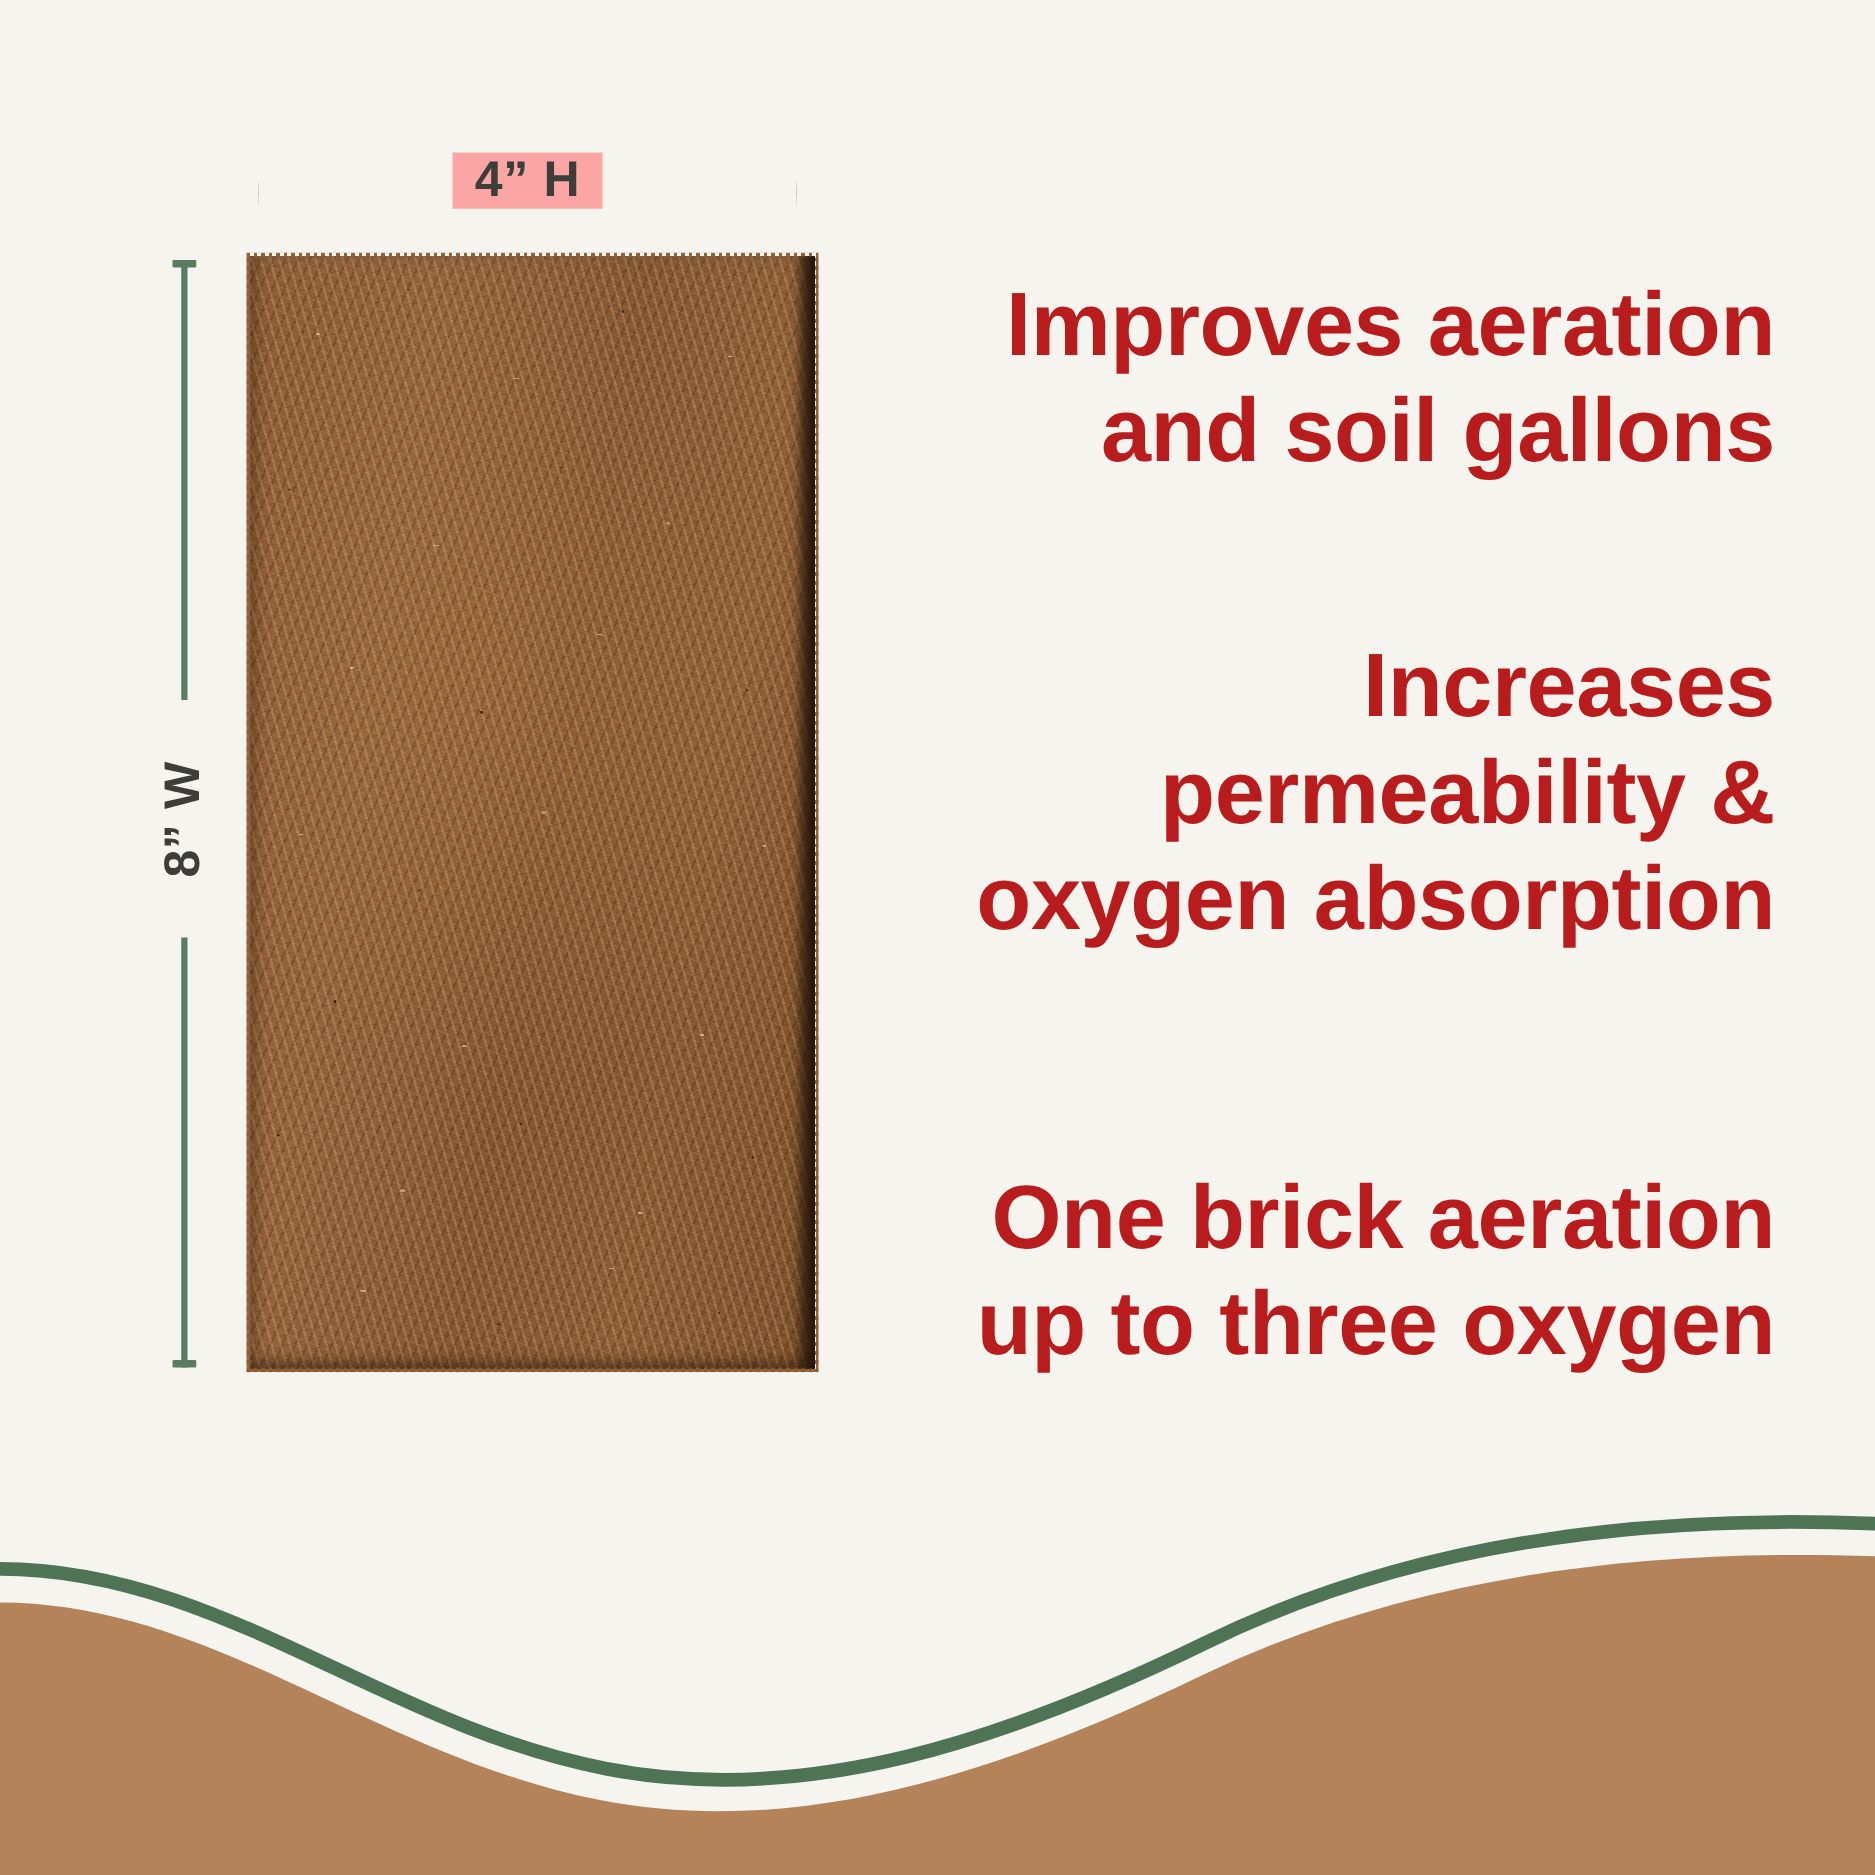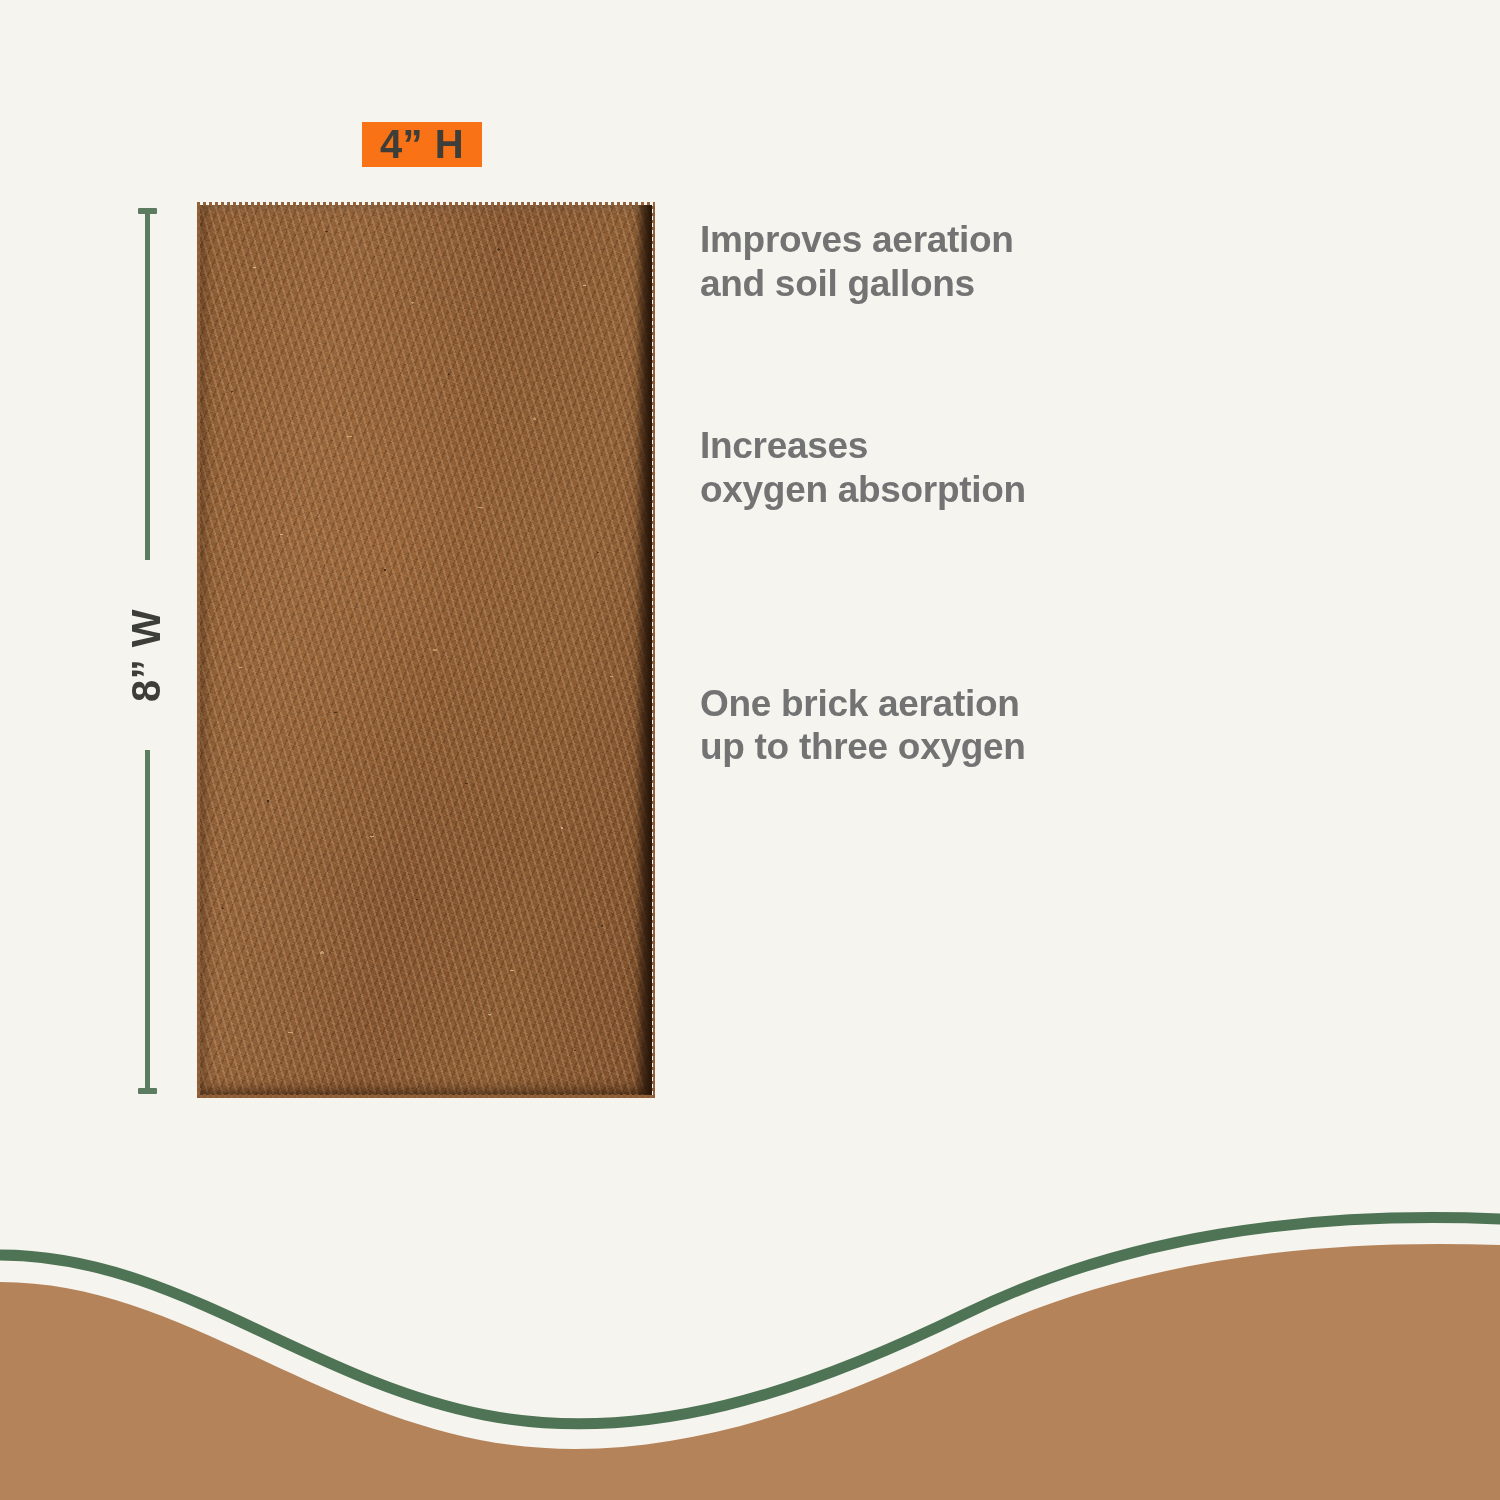--- a/index.html
+++ b/index.html
@@ -14,21 +14,21 @@
   .dim-h .bar{position:absolute;top:7px;left:0;width:100%;height:5px;background:#5c7c62;border-radius:1px;}
   .dim-h .cap{position:absolute;top:0;width:6px;height:19px;background:#5c7c62;border-radius:1px;}
   .dim-h .cap.l{left:0;}
   .dim-h .cap.r{right:0;}
   .dim-h-label{
     position:absolute;left:207px;top:118px;width:430px;
     text-align:center;font-size:40px;font-weight:bold;color:#3d3d39;
     letter-spacing:.5px;
     background:#f5f4ee;padding:4px 0;
   }
-  .dim-h-label span{background:#f97316;padding:0 18px;display:inline-block;}
+  .dim-h-label span{background:#fca5a5;padding:0 18px;display:inline-block;}
 
   .dim-v{position:absolute;left:138px;top:208px;width:19px;height:886px;}
   .dim-v .bar{position:absolute;left:7px;top:0;width:5px;height:100%;background:#5c7c62;border-radius:1px;}
   .dim-v .cap{position:absolute;left:0;width:19px;height:6px;background:#5c7c62;border-radius:1px;}
   .dim-v .cap.t{top:0;}
   .dim-v .cap.b{bottom:0;}
   .dim-v-label{
     position:absolute;left:99px;top:560px;width:96px;height:190px;
     display:flex;align-items:center;justify-content:center;
     background:#f5f4ee;
@@ -100,22 +100,22 @@
     pointer-events:none;
   }
   .brick .edge-dark{
     position:absolute;right:0;top:0;width:16px;height:100%;
     background:linear-gradient(90deg, rgba(48,26,11,0) 0%, rgba(44,24,10,.85) 75%, rgba(36,19,8,.95) 100%);
   }
 
   
   .benefits{position:absolute;left:700px;top:200px;width:720px;}
   .benefit{
-    text-align:left;color:#737373;
-    font-size:37px;font-weight:bold;line-height:1.18;
+    text-align:right;color:#b91c1c;
+    font-size:72px;font-weight:bold;line-height:1.18;
     letter-spacing:-.3px;
   }
   .b1{margin-top:18px;}
   .b2{margin-top:119px;}
   .b3{margin-top:170px;}
 
   
   .wave{position:absolute;left:0;bottom:0;width:1500px;height:300px;}
 </style>
 </head>
@@ -146,20 +146,21 @@
 
 <div class="benefits">
 
   <div class="benefit b1">
     <div>Improves aeration</div>
     <div>and soil gallons</div>
   </div>
 
   <div class="benefit b2">
     <div>Increases</div>
+    <div>permeability &amp;</div>
     <div>oxygen absorption</div>
   </div>
 
   <div class="benefit b3">
     <div>One brick aeration</div>
     <div>up to three oxygen</div>
   </div>
 
 </div>
 

